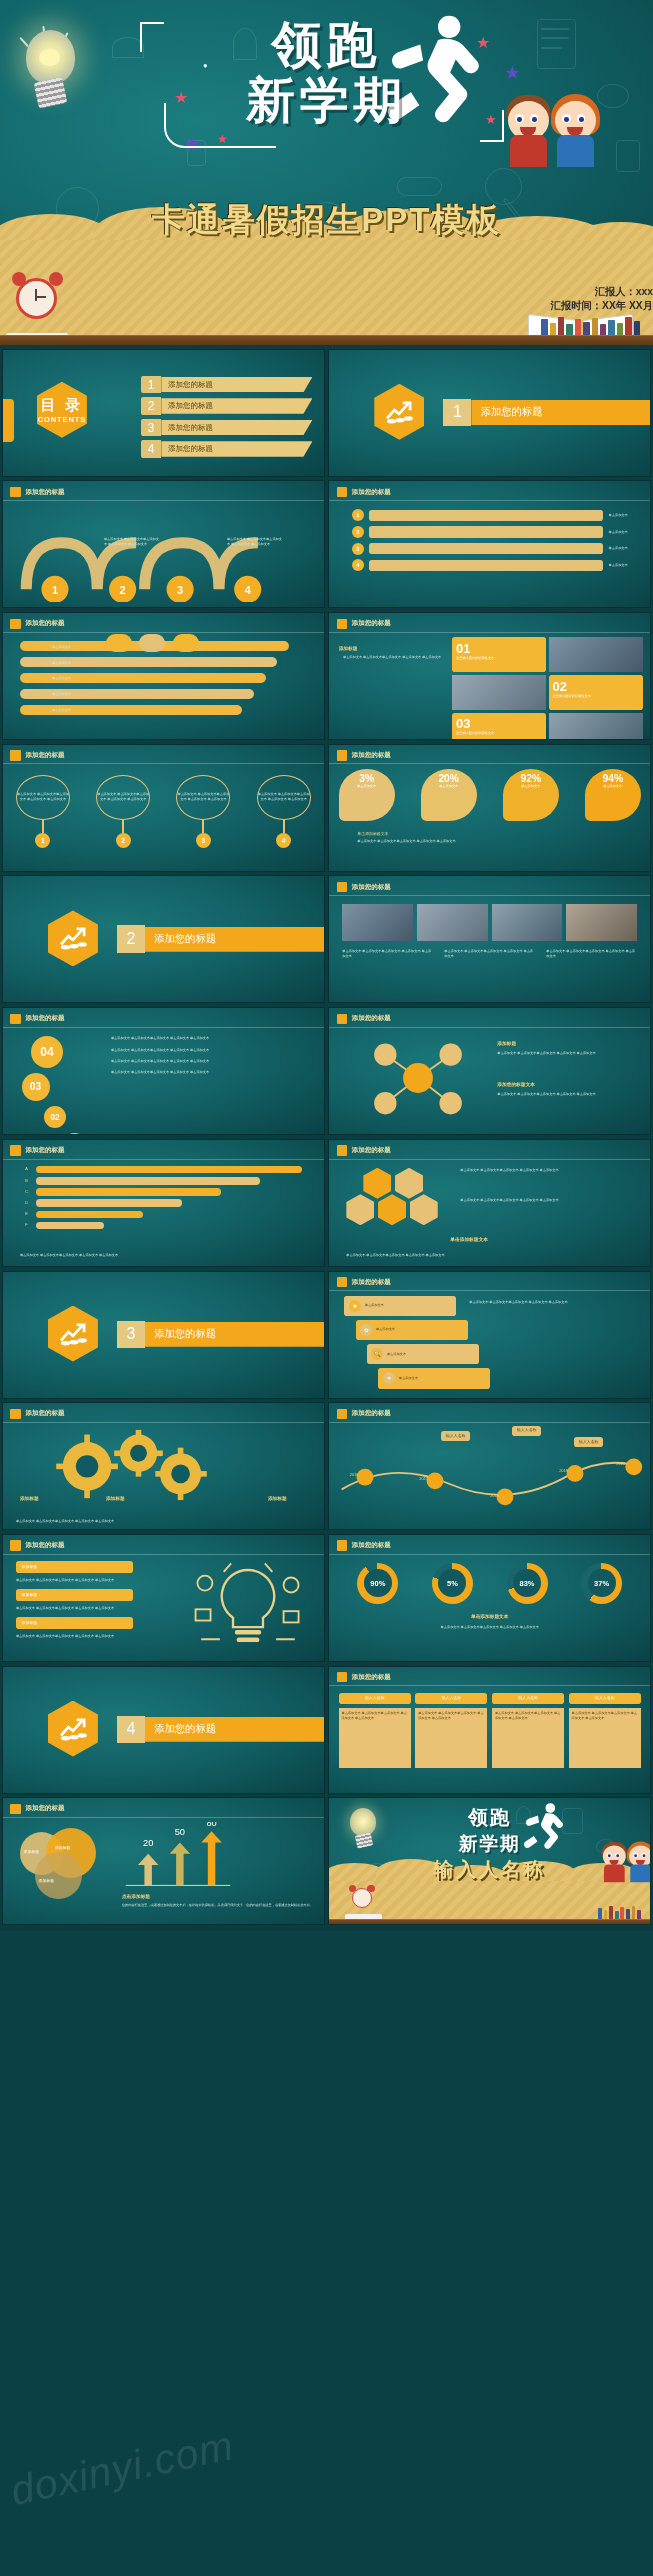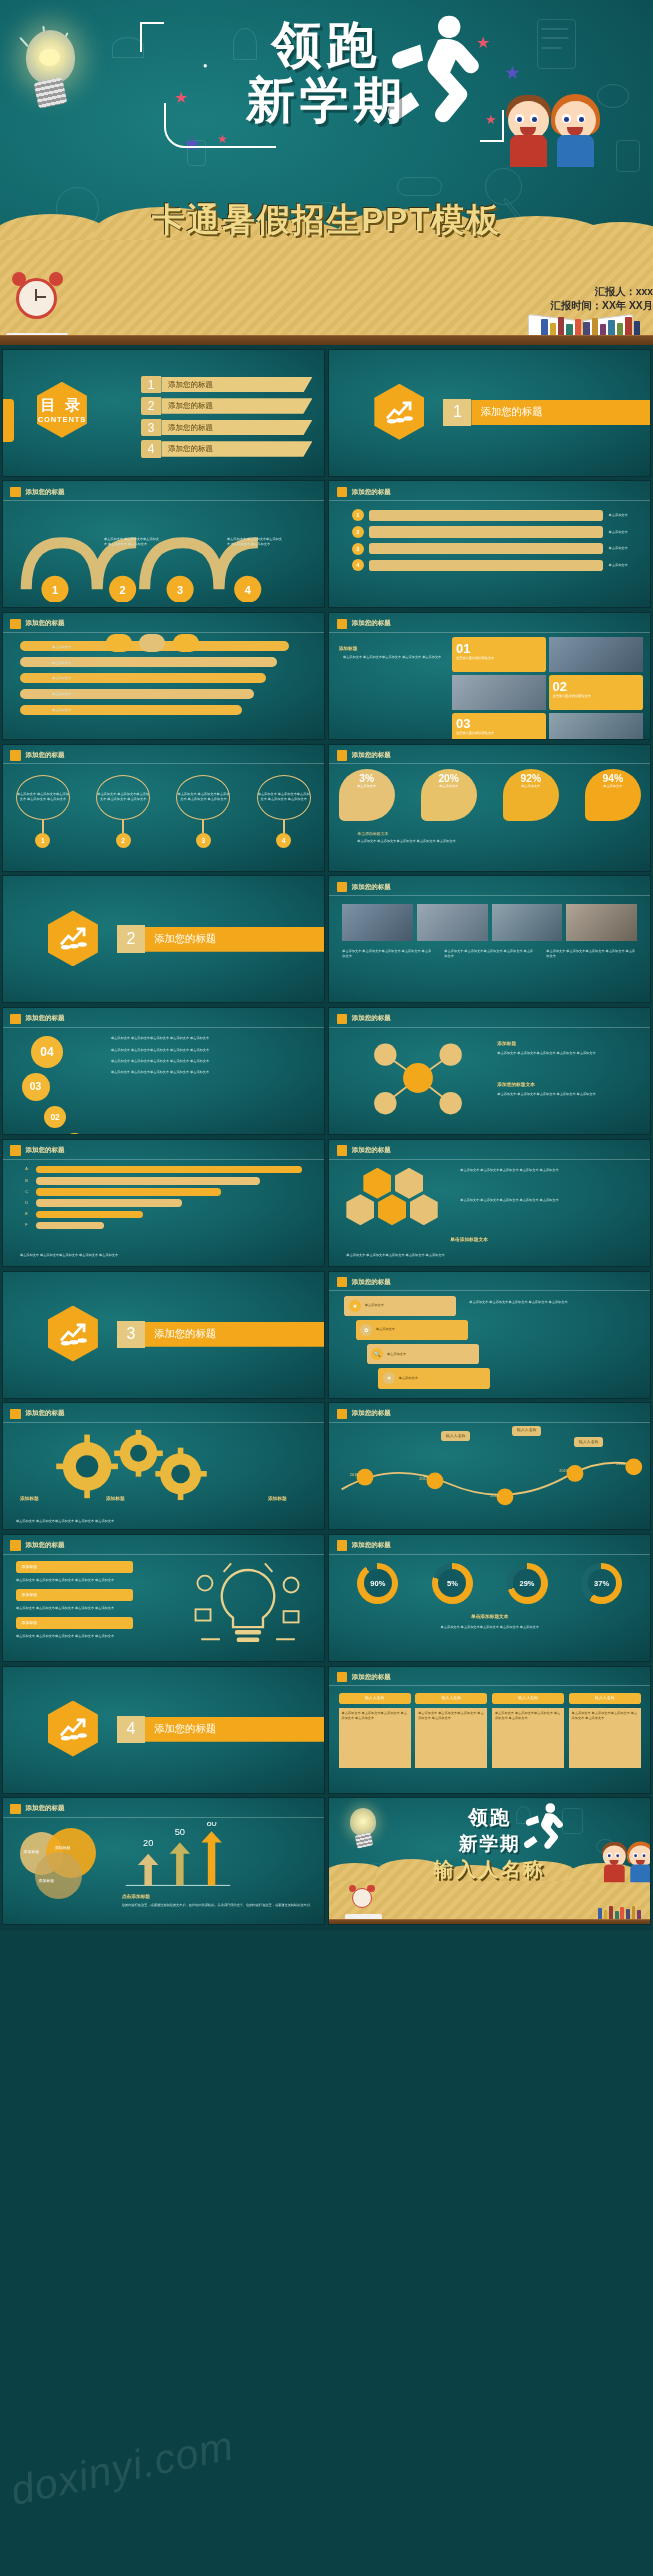--- a/index.html
+++ b/index.html
@@ -790,21 +790,21 @@
             <div style="width:28px;height:28px;border-radius:50%;background:#11595e;display:flex;align-items:center;justify-content:center;color:#fff;font-size:7.5px;font-weight:bold;">90%</div>
           </div>
         </div>
         <div style="text-align:center;">
           <div style="width:41px;height:41px;border-radius:50%;background:conic-gradient(#f3a81b 0 80%, #19656a 80% 100%);display:flex;align-items:center;justify-content:center;">
             <div style="width:28px;height:28px;border-radius:50%;background:#11595e;display:flex;align-items:center;justify-content:center;color:#fff;font-size:7.5px;font-weight:bold;">5%</div>
           </div>
         </div>
         <div style="text-align:center;">
           <div style="width:41px;height:41px;border-radius:50%;background:conic-gradient(#f3a81b 0 70%, #19656a 70% 100%);display:flex;align-items:center;justify-content:center;">
-            <div style="width:28px;height:28px;border-radius:50%;background:#11595e;display:flex;align-items:center;justify-content:center;color:#fff;font-size:7.5px;font-weight:bold;">29%</div>
+            <div style="width:28px;height:28px;border-radius:50%;background:#11595e;display:flex;align-items:center;justify-content:center;color:#fff;font-size:7.5px;font-weight:bold;">83%</div>
           </div>
         </div>
         <div style="text-align:center;">
           <div style="width:41px;height:41px;border-radius:50%;background:conic-gradient(#f3a81b 0 60%, #19656a 60% 100%);display:flex;align-items:center;justify-content:center;">
             <div style="width:28px;height:28px;border-radius:50%;background:#11595e;display:flex;align-items:center;justify-content:center;color:#fff;font-size:7.5px;font-weight:bold;">37%</div>
           </div>
         </div>
       </div>
       <div class="ylabel" style="position:absolute;left:0;right:0;top:78px;text-align:center;">单击添加标题文本</div>
       <div class="tiny" style="position:absolute;left:18.7px;right:18.7px;top:90px;text-align:center;">单击添加文本 单击添加文本单击添加文本 单击添加文本 单击添加文本</div>

